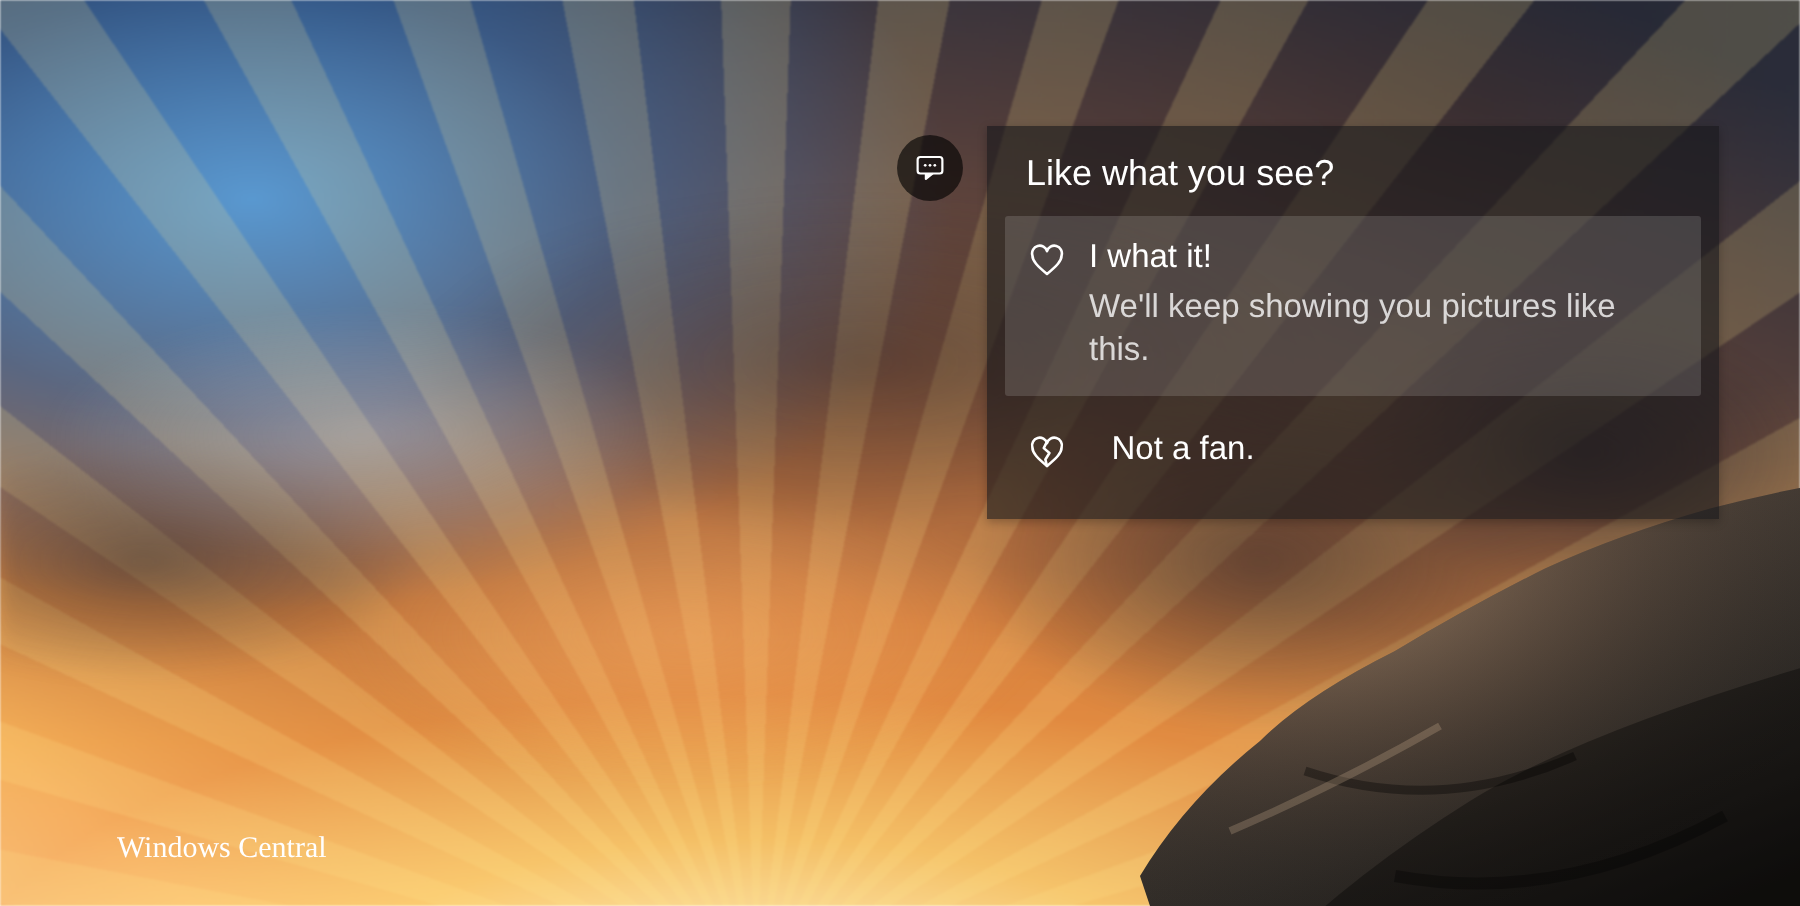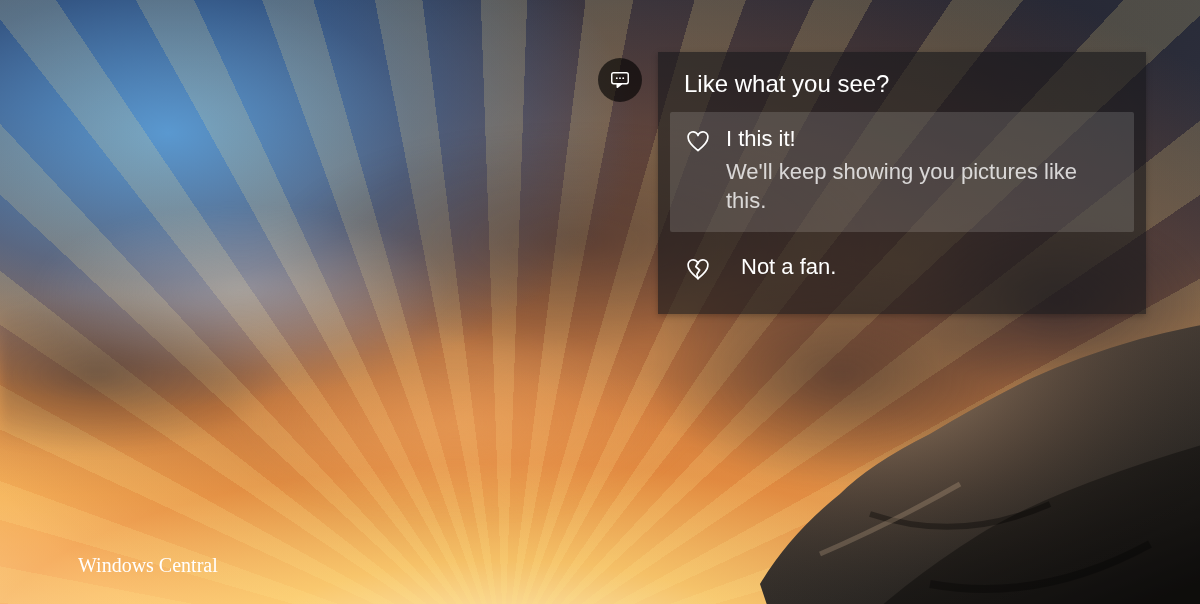--- a/index.html
+++ b/index.html
@@ -74,21 +74,21 @@
     bottom: -40px;
     width: 520px;
     height: 360px;
     pointer-events: none;
   }
   .rock svg { width: 100%; height: 100%; display:block; }
 
   
   .card-wrap {
     position: absolute;
-    top: 52px;
+    top: 84px;
     left: 598px;
     width: 548px;
     display: flex;
     align-items: flex-start;
     gap: 16px;
   }
   .chat-bubble {
     flex: 0 0 44px;
     width: 44px;
     height: 44px;
@@ -230,21 +230,21 @@
       <span class="opt-icon">
         <svg width="26" height="26" viewBox="0 0 24 24" fill="none" stroke="#fff" stroke-width="1.6" stroke-linecap="round" stroke-linejoin="round">
           <path d="M12 20
                    C 6 15 3 12 3 8.5
                    A 4.5 4.5 0 0 1 12 6
                    A 4.5 4.5 0 0 1 21 8.5
                    C 21 12 18 15 12 20 Z"></path>
         </svg>
       </span>
       <div class="opt-text">
-        <div class="opt-title">I this it!</div>
+        <div class="opt-title">I what it!</div>
         <div class="opt-sub">We'll keep showing you pictures like this.</div>
       </div>
     </div>
 
     <div class="option">
       <span class="opt-icon">
         <svg width="26" height="26" viewBox="0 0 24 24" fill="none" stroke="#fff" stroke-width="1.6" stroke-linecap="round" stroke-linejoin="round">
           <path d="M12 20
                    C 6 15 3 12 3 8.5
                    A 4.5 4.5 0 0 1 12 6

